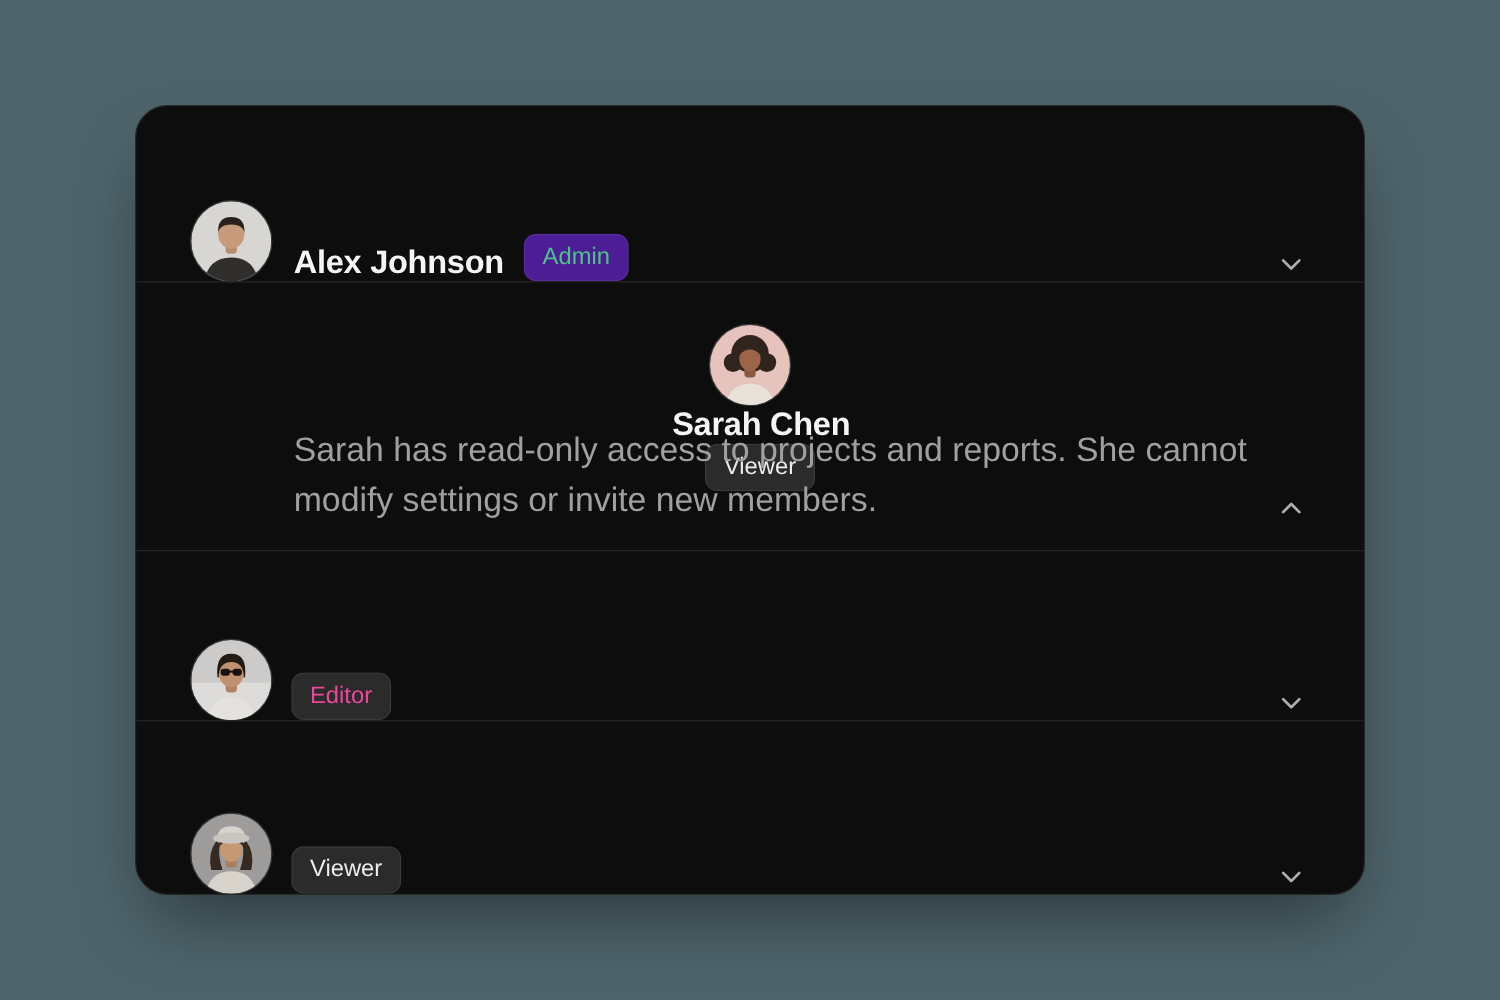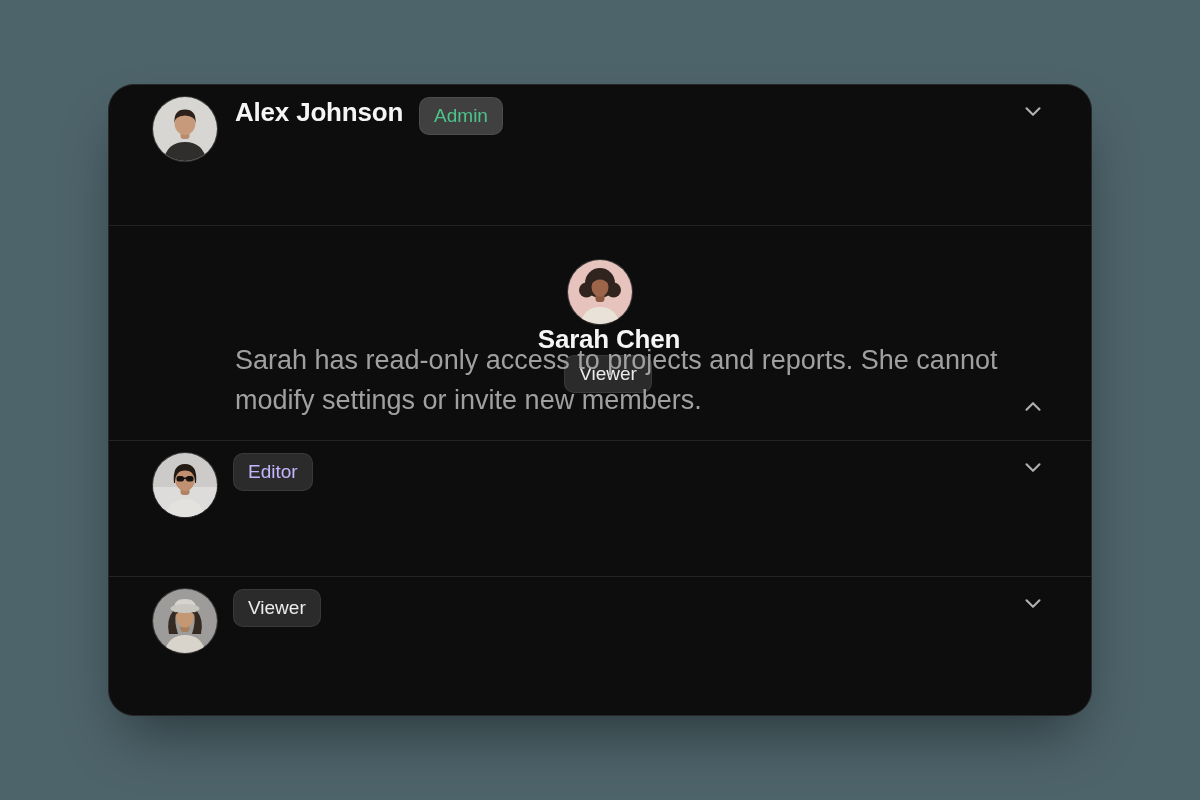--- a/index.html
+++ b/index.html
@@ -22,22 +22,22 @@
     display: flex;
     flex-direction: column;
   }
 
   .row { border-top: 1px solid #242424; }
   .row:first-child { border-top: none; }
 
   .row-collapsed {
     height: 140px;
     display: flex;
-    align-items: flex-start;
-    padding: 12px 44px;
+    align-items: flex-end;
+    padding: 0 44px;
     cursor: pointer;
   }
   .row-alex { height: 141px; }
   .row-michael { height: 136px; }
   .row-emma { height: 140px; }
 
   .row-expanded {
     height: 215px;
     padding: 34px 44px 20px 44px;
     cursor: pointer;
@@ -115,21 +115,21 @@
         <circle cx="32" cy="32" r="32" fill="#d8d6d3"></circle>
         <g clip-path="url(#clipA)">
           <path d="M10 66 Q13 45 32 45 Q51 45 54 66 Z" fill="#2f2e2c"></path>
           <rect x="27.5" y="32" width="9" height="10" rx="3" fill="#b98c6e"></rect>
           <ellipse cx="32" cy="26" rx="10.5" ry="12" fill="#c89a7c"></ellipse>
           <path d="M21.5 26 Q20.5 12.5 32 12.5 Q43.5 12.5 42.5 26 Q42.5 19 32 18.5 Q21.5 19 21.5 26 Z" fill="#2b211a"></path>
         </g>
       </svg>
     </div>
     <div class="member-name">Alex Johnson</div>
-    <div class="badge" style="background:#404040;color:#4dc38b;">Admin</div>
+    <div class="badge" style="background:#4c1d95;color:#4dc38b;">Admin</div>
     <div class="chevron chevron-down">
       <svg width="26" height="26" viewBox="0 0 24 24" fill="none">
         <path d="M6 9.5 L12 15.5 L18 9.5" stroke="#aeaeae" stroke-width="2" stroke-linecap="round" stroke-linejoin="round"></path>
       </svg>
     </div>
   </div>
 
   <div class="row row-expanded">
     <div class="row-header">
       <div class="avatar">
@@ -176,21 +176,21 @@
           <path d="M12 66 Q15 46 32 46 Q49 46 52 66 Z" fill="#e4e2df"></path>
           <rect x="27.5" y="32" width="9" height="10" rx="3" fill="#b08263"></rect>
           <ellipse cx="32" cy="26" rx="10" ry="12" fill="#c09070"></ellipse>
           <path d="M21 30 Q19 11 32 11 Q45 11 43 30 L42 30 Q42 17.5 32 17.5 Q22 17.5 22 30 Z" fill="#241a14"></path>
           <rect x="23.5" y="23" width="7.5" height="5.5" rx="2.5" fill="#15120f"></rect>
           <rect x="33" y="23" width="7.5" height="5.5" rx="2.5" fill="#15120f"></rect>
           <rect x="30" y="24.5" width="4" height="1.6" fill="#15120f"></rect>
         </g>
       </svg>
     </div>
-    <div class="badge" style="background:#2b2b2b;color:#c4b5fd;">Editor</div>
+    <div class="badge" style="background:#2b2b2b;color:#ec4899;">Editor</div>
     <div class="chevron chevron-down">
       <svg width="26" height="26" viewBox="0 0 24 24" fill="none">
         <path d="M6 9.5 L12 15.5 L18 9.5" stroke="#aeaeae" stroke-width="2" stroke-linecap="round" stroke-linejoin="round"></path>
       </svg>
     </div>
   </div>
 
   <div class="row row-collapsed row-emma">
     <div class="avatar">
       <svg viewBox="0 0 64 64">

